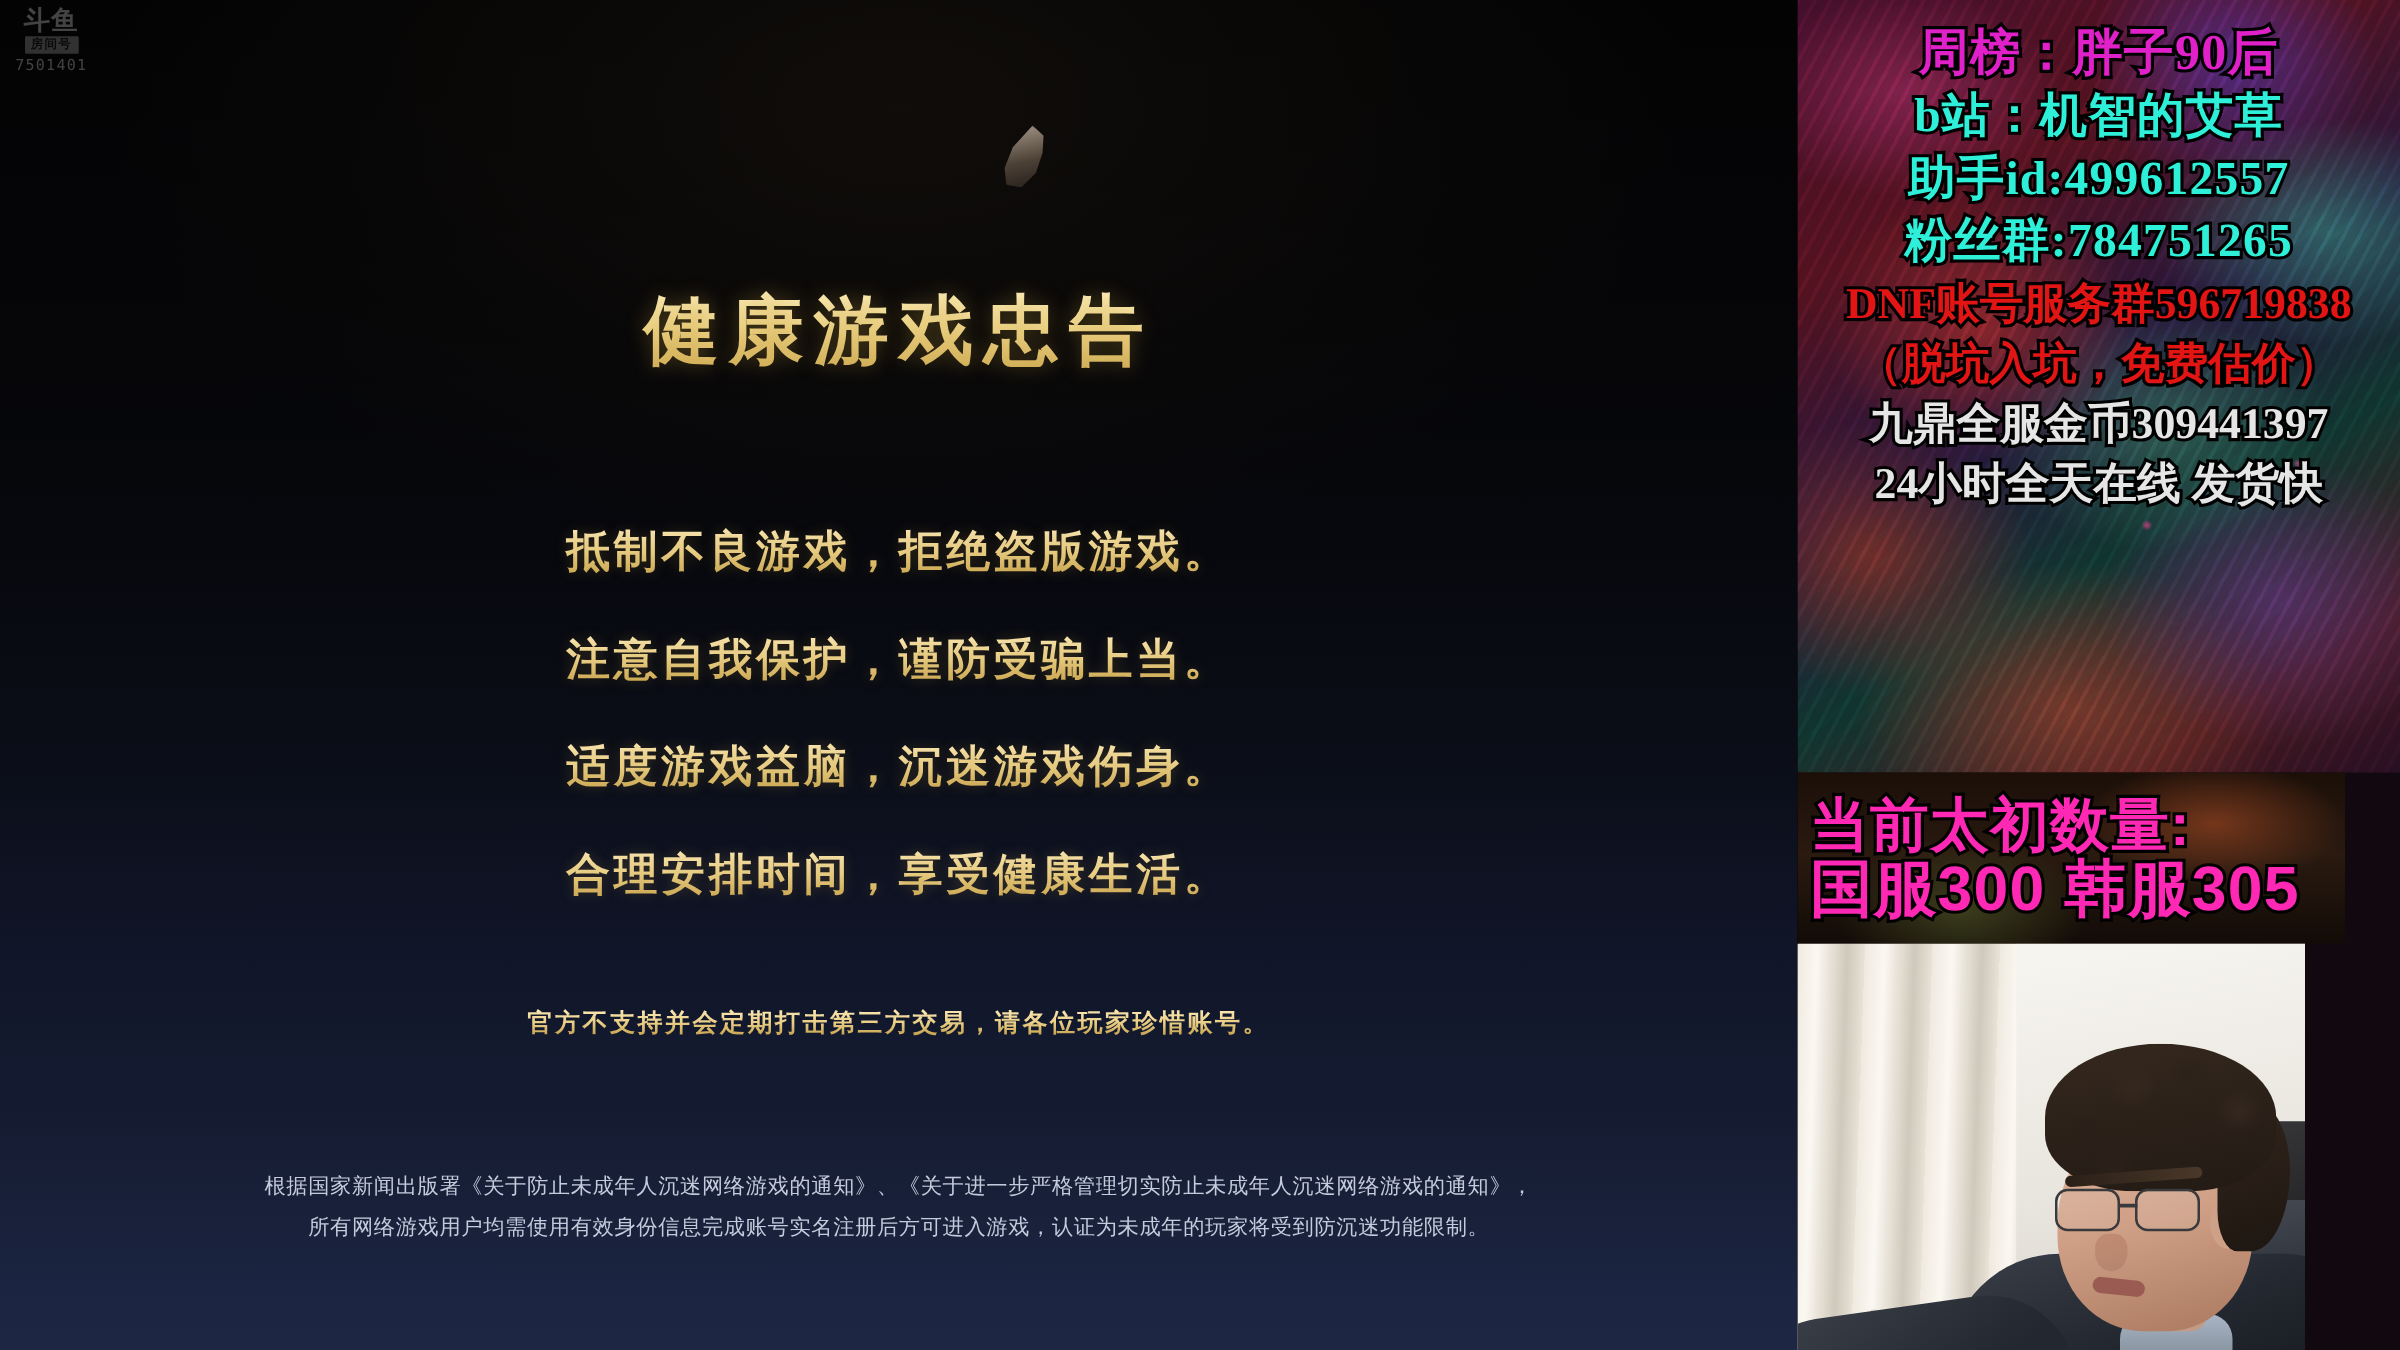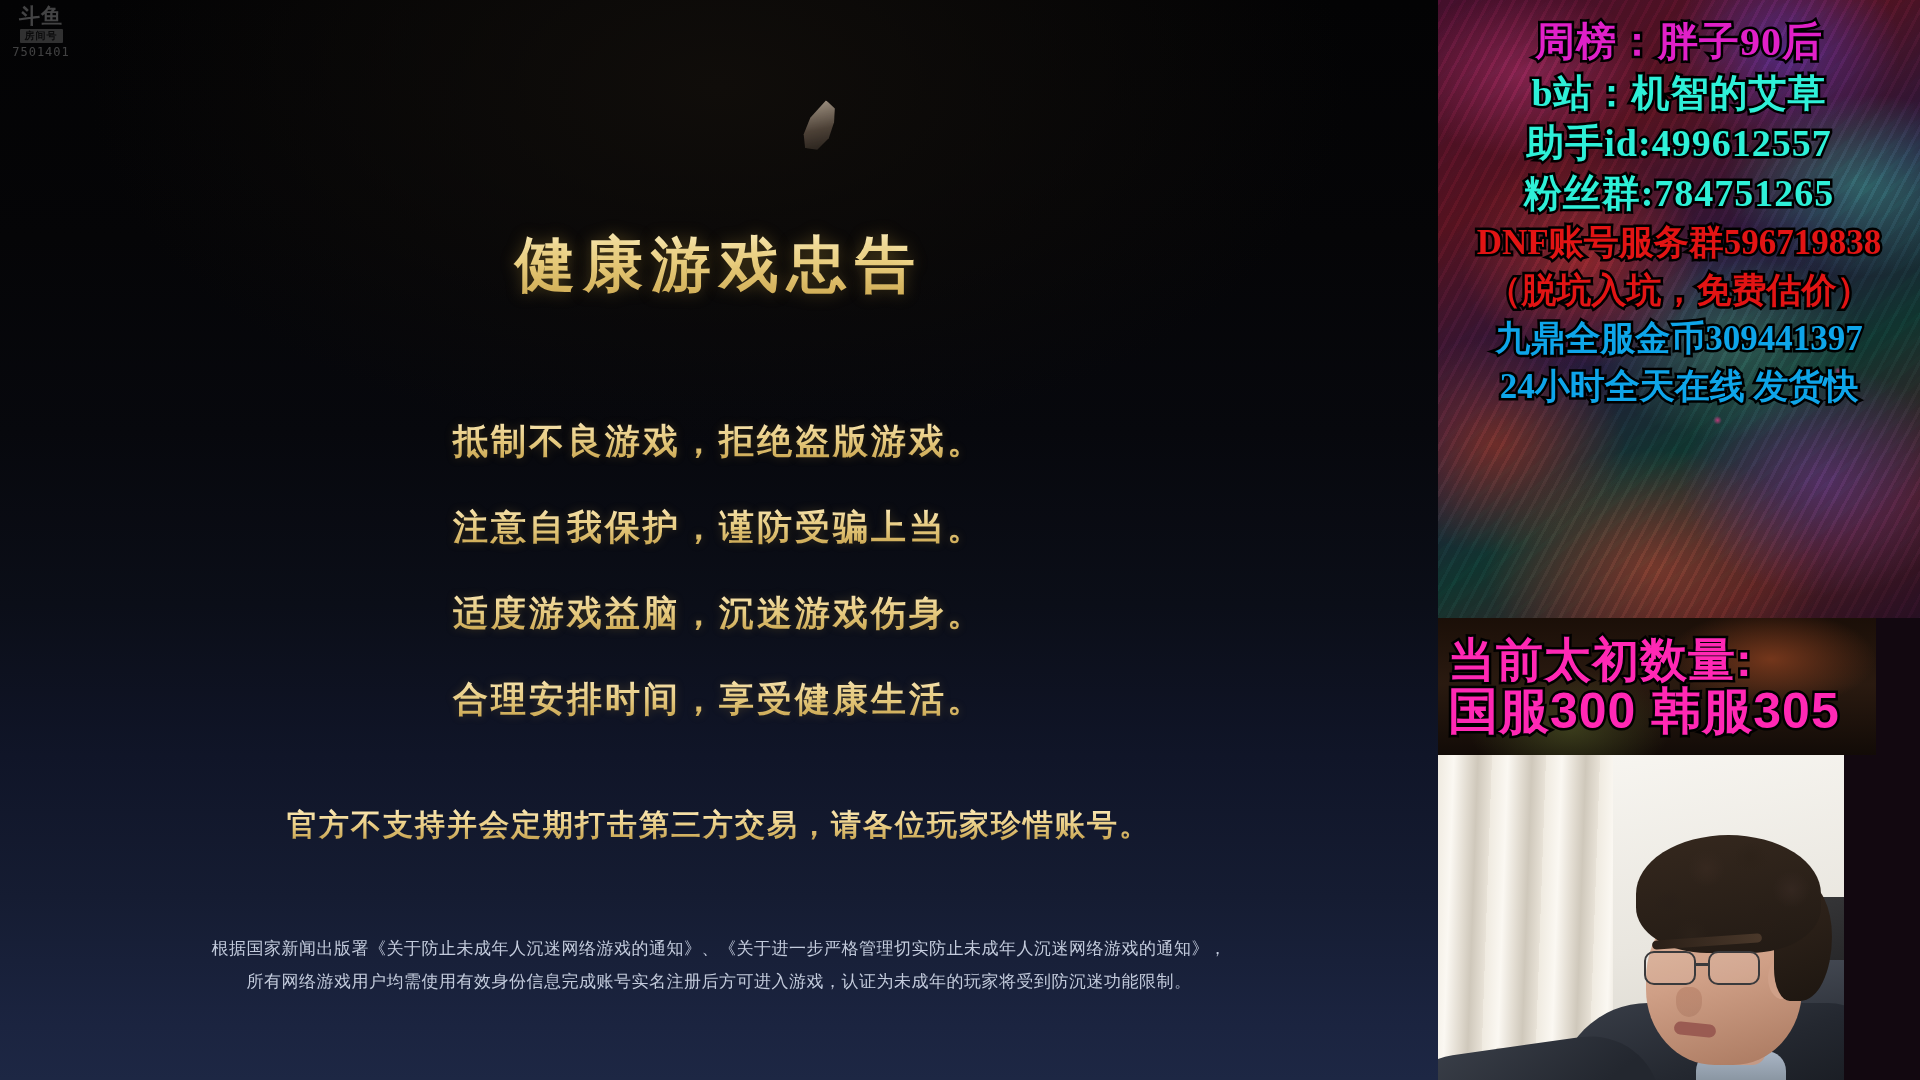--- a/index.html
+++ b/index.html
@@ -75,21 +75,21 @@
     -webkit-text-fill-color:transparent;
     text-shadow:0 0 10px rgba(190,150,60,.25);
   }
   #advice-0 { top:418px; }
   #advice-1 { top:504px; }
   #advice-2 { top:590px; }
   #advice-3 { top:676px; }
 
   #trade-warning {
     position:absolute; left:0; right:0; top:805px; text-align:center;
-    font-size:30px; font-weight:700; letter-spacing:2px;
+    font-size:20px; font-weight:700; letter-spacing:2px;
     background:linear-gradient(180deg,#ffeec0 0%,#e9cd84 50%,#b8923c 100%);
     -webkit-background-clip:text; background-clip:text;
     -webkit-text-fill-color:transparent;
   }
 
   #legal-block {
     position:absolute; left:0; right:0; top:932px; text-align:center;
     color:#c3cbdc; font-size:17px; line-height:1.95; letter-spacing:.5px;
     font-family:"Liberation Sans","DejaVu Sans",sans-serif;
   }
@@ -141,21 +141,21 @@
     font-weight:700; line-height:1;
     letter-spacing:1px;
   }
   .stroked {
     paint-order:stroke fill;
     -webkit-text-stroke:5px #000;
   }
   .ad-magenta { color:#e020c8; font-size:40px; margin-top:14px; }
   .ad-cyan    { color:#2ef0d8; font-size:38px; margin-top:12px; }
   .ad-red     { color:#e21414; font-size:35px; margin-top:13px; letter-spacing:0px; }
-  .ad-green   { color:#0ea5e9; font-size:35px; margin-top:13px; letter-spacing:0px; }
+  .ad-green   { color:#e5e5e5; font-size:35px; margin-top:13px; letter-spacing:0px; }
 
   
   #taichu-banner {
     position:absolute; left:0; top:618px; width:438px; height:137px;
     background:linear-gradient(180deg,#1b0f08 0%,#2a1a10 48%,#120b07 100%);
     display:flex; flex-direction:column; justify-content:center;
     padding-left:10px; overflow:hidden;
   }
   #taichu-banner::before{
     content:""; position:absolute; inset:0;

